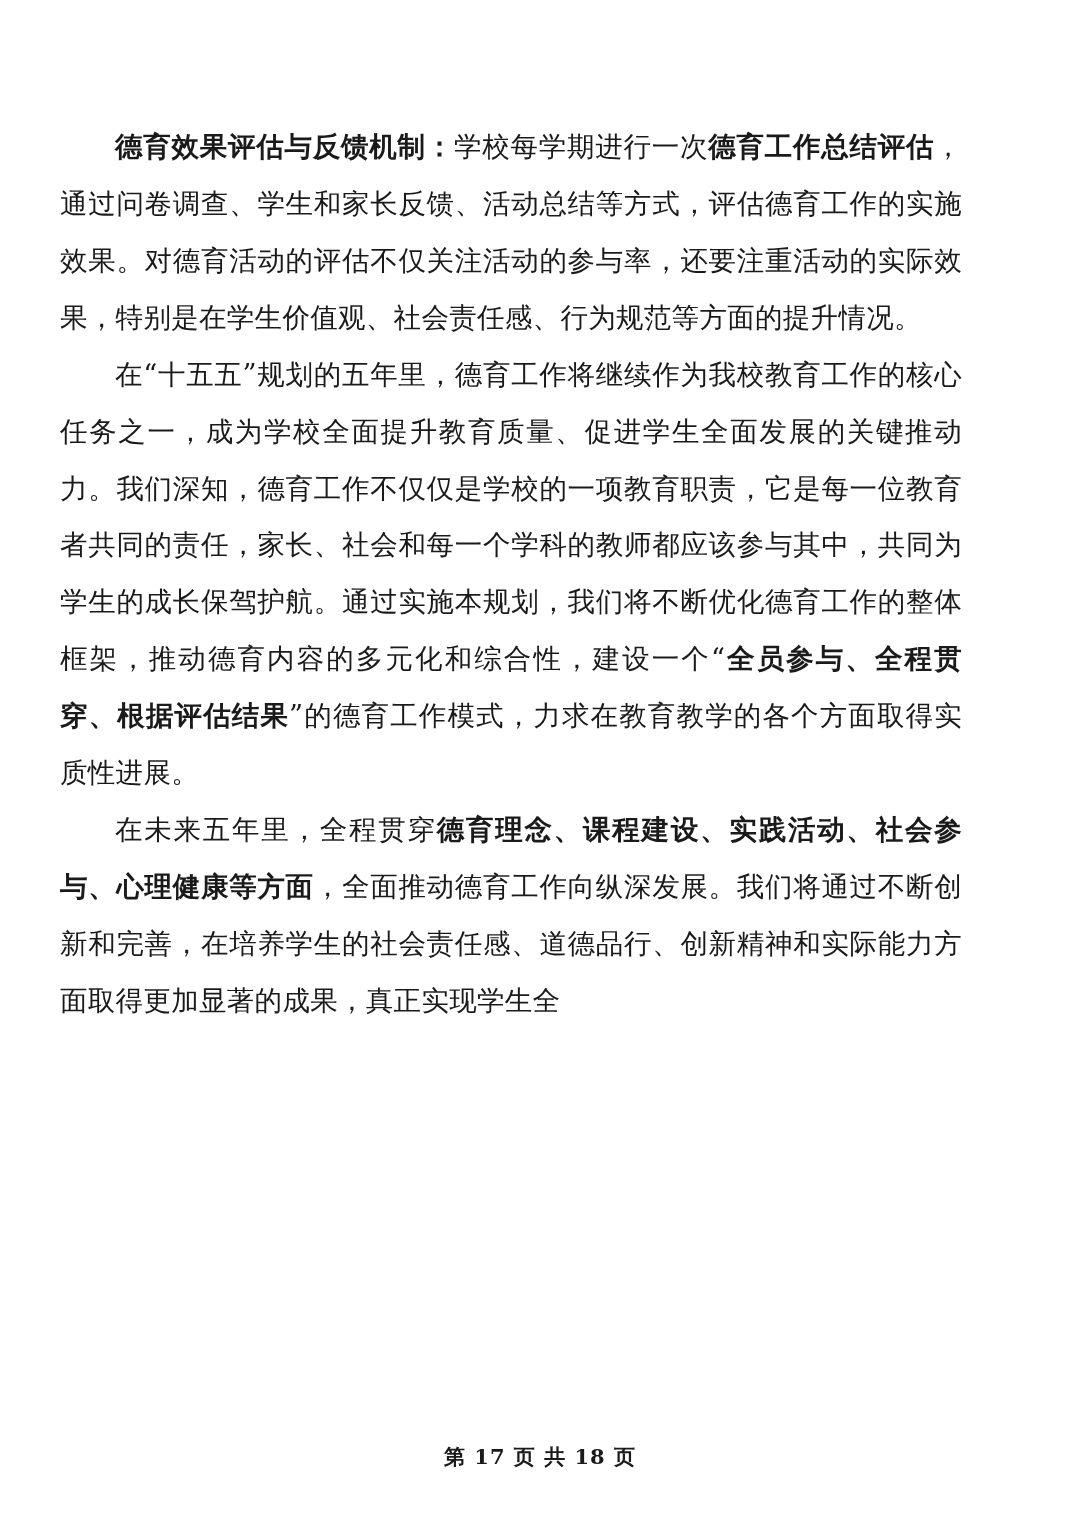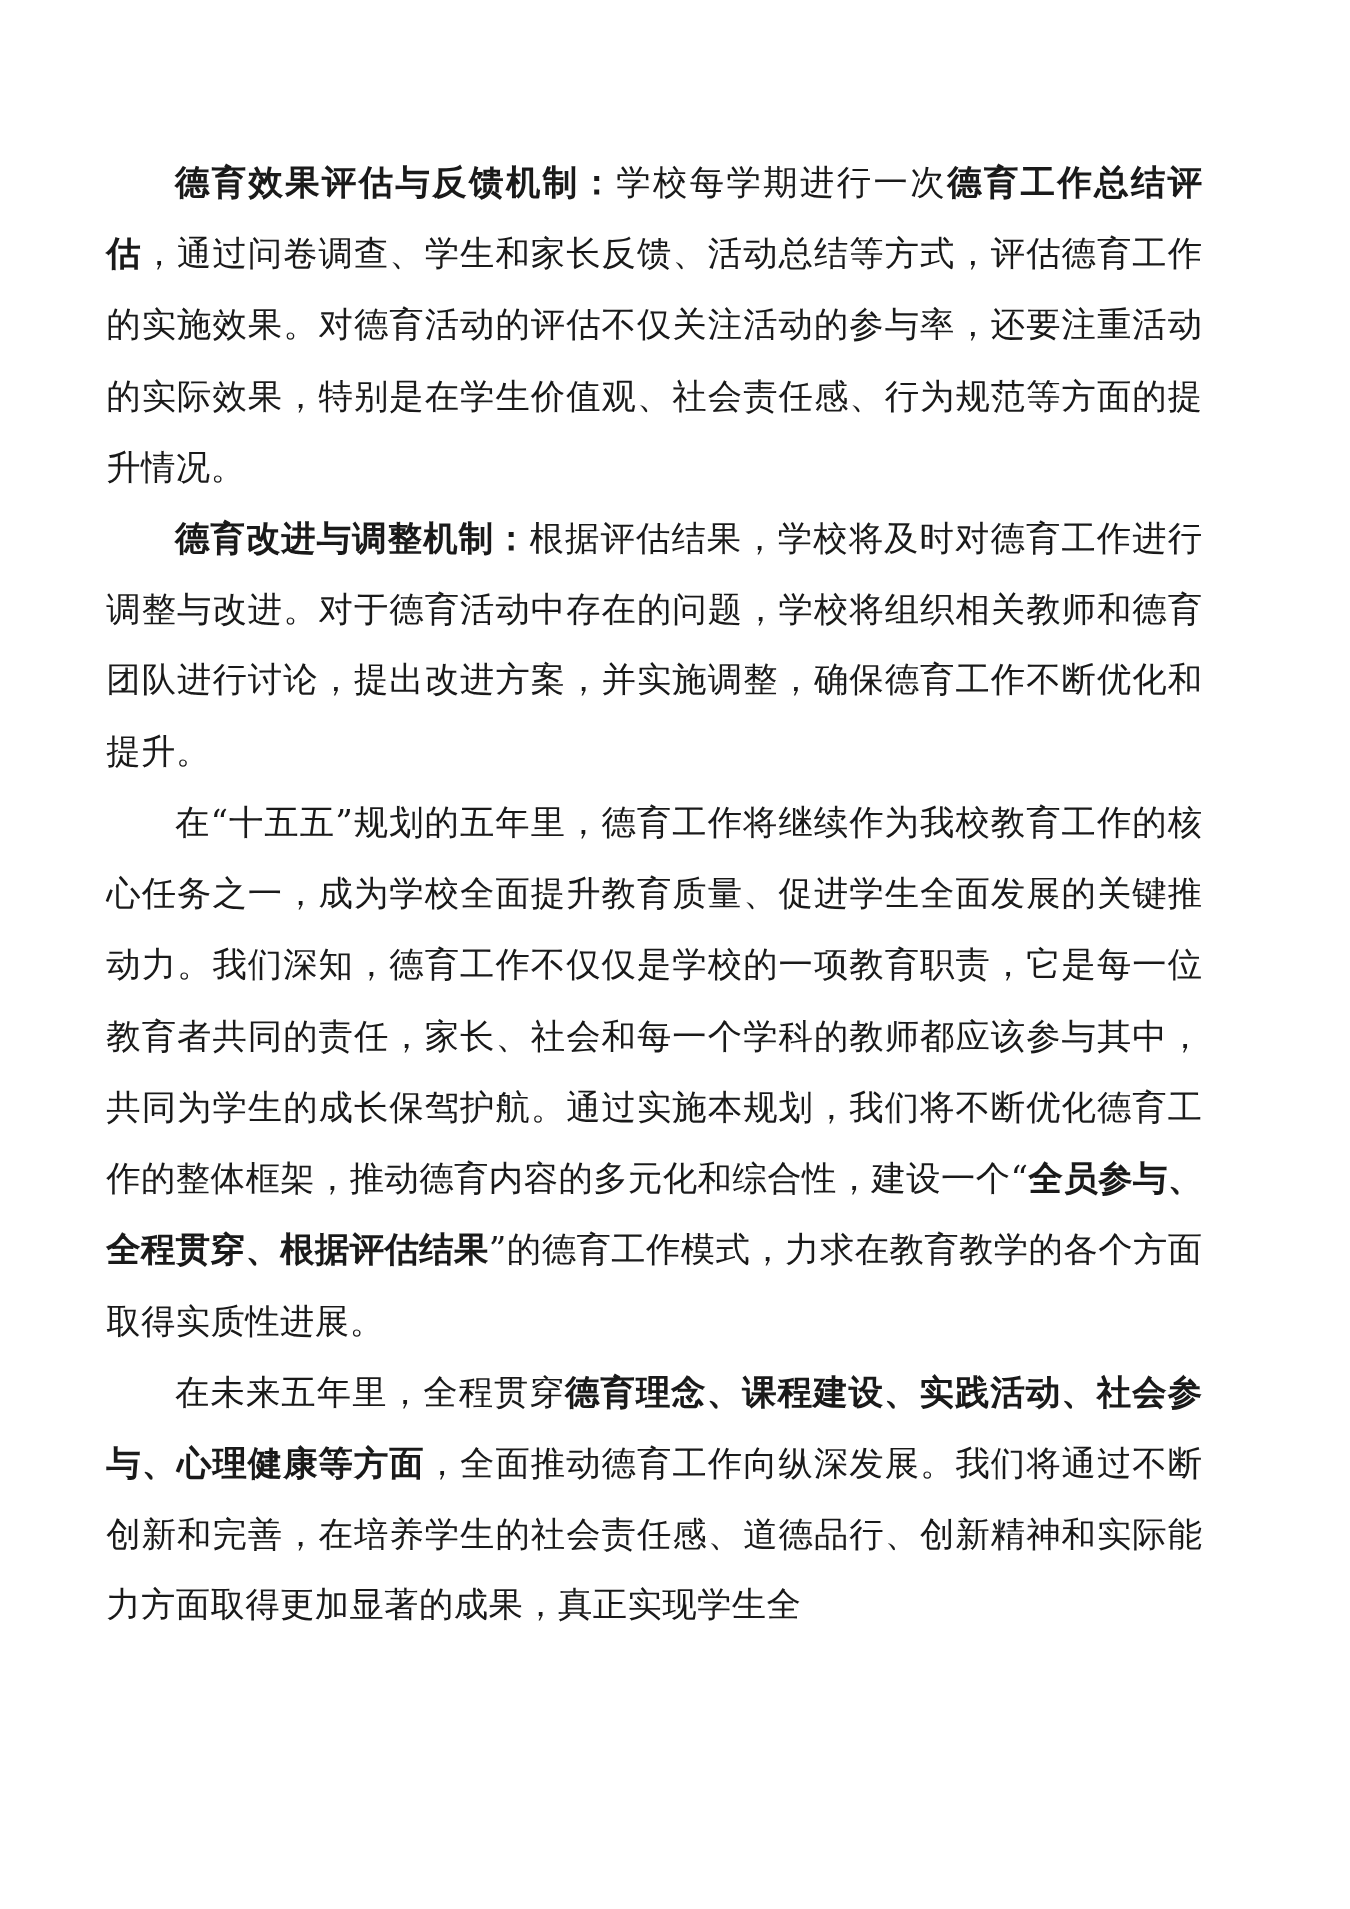--- a/index.html
+++ b/index.html
@@ -15,21 +15,21 @@
     position: relative;
     overflow: hidden;
   }
   .page {
     position: absolute;
     top: 0;
     left: 0;
     width: 1080px;
     height: 1527px;
     box-sizing: border-box;
-    padding: 118px 118px 40px 85px;
+    padding: 118px 118px 40px 60px;
   }
   .body-text {
     font-size: 27.5px;
     line-height: 2.07;
     text-align: justify;
     text-justify: inter-ideograph;
     letter-spacing: 0.3px;
   }
   .para {
     margin: 0 0 0 0;
@@ -55,21 +55,21 @@
   }
 </style>
 </head>
 <body>
 
 <div class="page">
   <div class="body-text">
 
     <p class="para"><span class="b">德育效果评估与反馈机制：</span><span>学校每学期进行一次</span><span class="b">德育工作总结评估</span><span>，通过问卷调查、学生和家长反馈、活动总结等方式，评估德育工作的实施效果。对德育活动的评估不仅关注活动的参与率，还要注重活动的实际效果，特别是在学生价值观、社会责任感、行为规范等方面的提升情况。</span></p>
 
-    <p class="para"><span class="b">德育改进与调整机制：</span><span>根据评估结果，学校将及时对德育工作进行调整与改进。对于德育活动中存在的问题，学校将组织相关教师和德育团队进行讨论，提出改进方案，并实施调整，确保德育工作不断优化和提升。</span></p>
 
     <p class="para"><span>在“十五五”规划的五年里，德育工作将继续作为我校教育工作的核心任务之一，成为学校全面提升教育质量、促进学生全面发展的关键推动力。我们深知，德育工作不仅仅是学校的一项教育职责，它是每一位教育者共同的责任，家长、社会和每一个学科的教师都应该参与其中，共同为学生的成长保驾护航。通过实施本规划，我们将不断优化德育工作的整体框架，推动德育内容的多元化和综合性，建设一个“</span><span class="b">全员参与、全程贯穿、根据评估结果</span><span>”的德育工作模式，力求在教育教学的各个方面取得实质性进展。</span></p>
 
     <p class="para"><span>在未来五年里，全程贯穿</span><span class="b">德育理念、课程建设、实践活动、社会参与、心理健康等方面</span><span>，全面推动德育工作向纵深发展。我们将通过不断创新和完善，在培养学生的社会责任感、道德品行、创新精神和实际能力方面取得更加显著的成果，真正实现学生全</span></p>
 
   </div>
 
+  <div class="footer">第 17 页 共 18 页</div>
 </div>
 
 </body></html>

